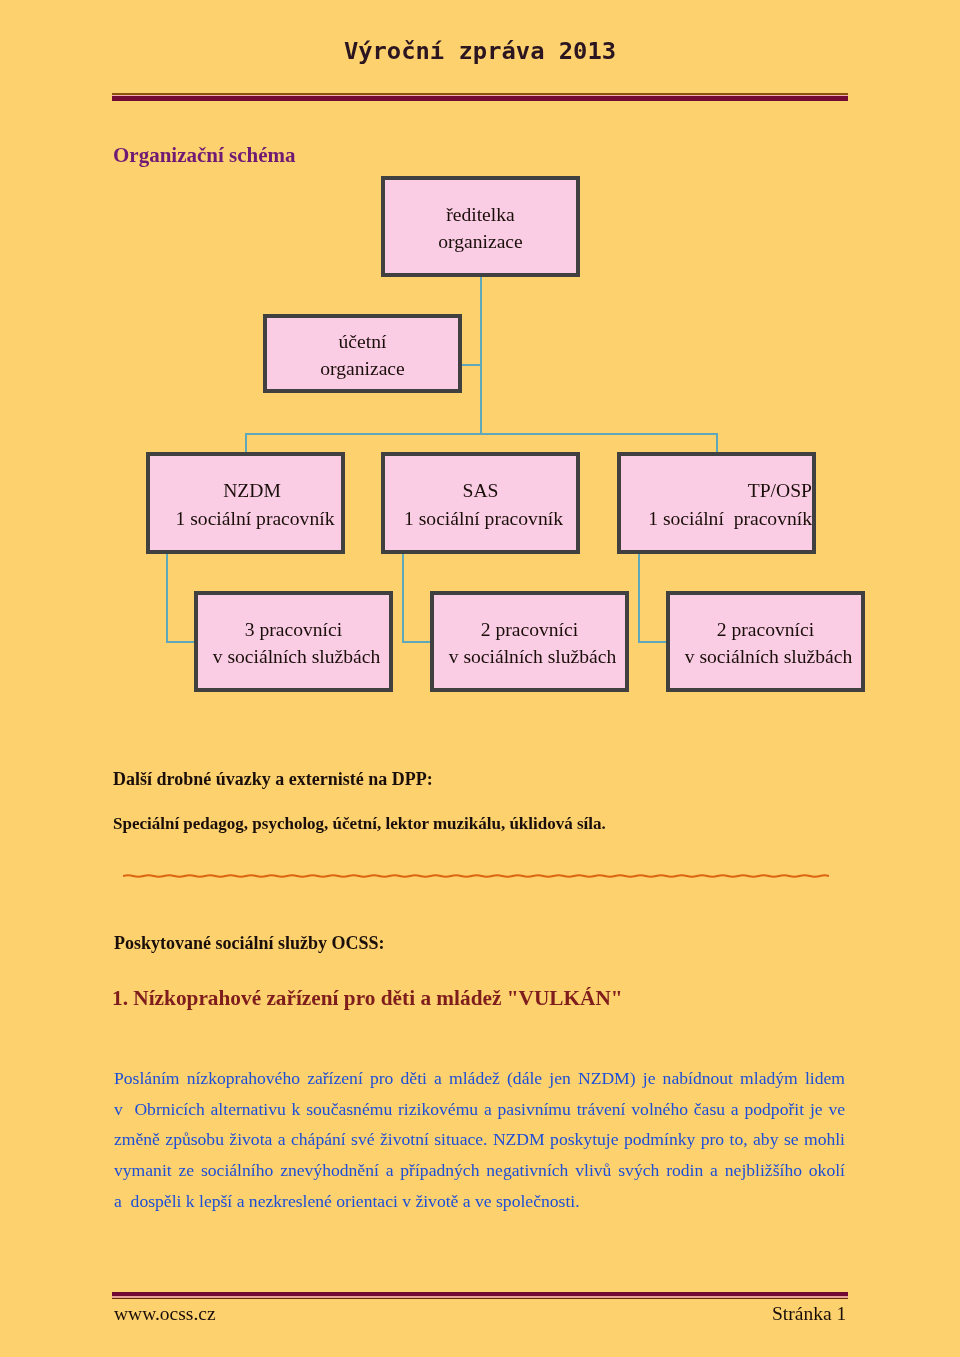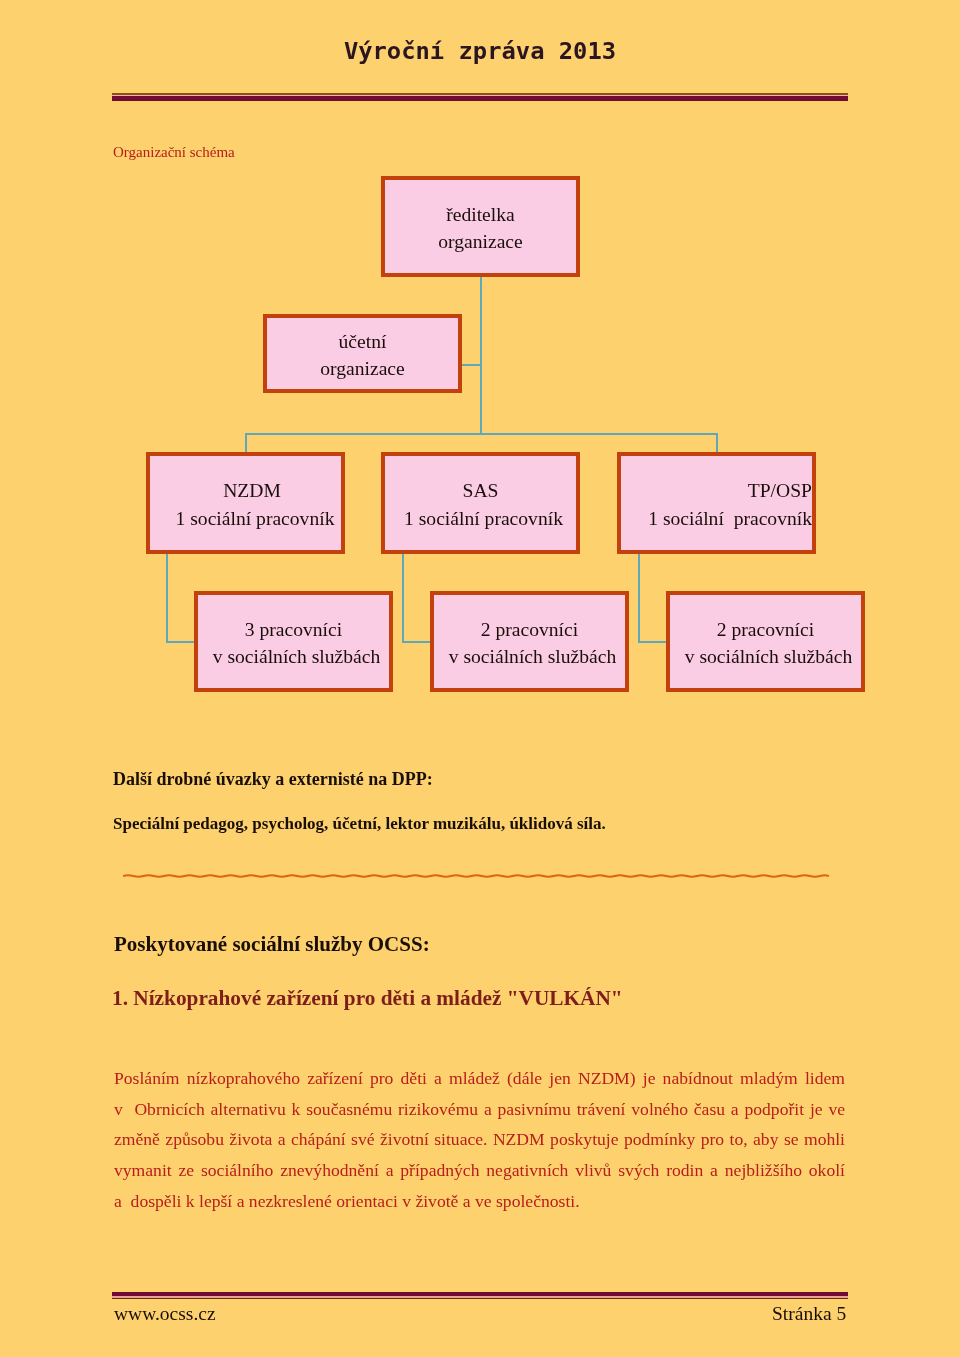--- a/index.html
+++ b/index.html
@@ -14,40 +14,40 @@
   .rule span{position:absolute;left:0;width:100%;display:block;}
   #header-rule{top:93px;height:8px;}
   #header-rule .r1{top:0;height:1.5px;background:#8e5210;}
   #header-rule .r2{top:1.5px;height:1.5px;background:#f4afb2;}
   #header-rule .r3{top:3px;height:4.5px;background:#720a34;}
   #footer-rule{top:1292px;height:8px;}
   #footer-rule .r1{top:0;height:4.4px;background:#720a34;}
   #footer-rule .r2{top:4.4px;height:1.4px;background:#e8a197;}
   #footer-rule .r3{top:5.8px;height:1.3px;background:#6d2c06;}
 
-  #section-heading{position:absolute;left:113px;top:145px;line-height:1;font-size:15px;font-weight:normal;
-                   color:#b91c1c;}
+  #section-heading{position:absolute;left:113px;top:145px;line-height:1;font-size:21px;font-weight:bold;
+                   color:#701a75;}
 
   
-  .obox{position:absolute;background:#facde4;border:4px solid #c2410c;box-sizing:border-box;
+  .obox{position:absolute;background:#facde4;border:4px solid #404040;box-sizing:border-box;
         display:flex;flex-direction:column;align-items:center;justify-content:center;
         font-size:19.6px;color:#1a0e0a;line-height:27.2px;padding-top:3px;}
   .obox div{white-space:pre;}
   .obox.shift2 div+div{position:relative;left:3px;}
   .conn{position:absolute;background:#5fa8bc;}
 
   
   .para{position:absolute;color:#1a0e0a;font-weight:bold;}
   #note-line1{left:113px;top:770px;font-size:18px;line-height:1;}
   #note-line2{left:113px;top:815px;font-size:17px;font-weight:bold;line-height:1;}
   #wavy{position:absolute;left:123px;top:866px;width:706px;height:20px;}
-  #services-heading{position:absolute;left:114px;top:934px;font-size:21px;font-weight:bold;color:#1a0e0a;line-height:1;}
+  #services-heading{position:absolute;left:114px;top:934px;font-size:18px;font-weight:bold;color:#1a0e0a;line-height:1;}
   #service-1{position:absolute;left:112px;top:988px;font-size:21.3px;font-weight:bold;color:#7f1d1d;line-height:1;}
   #body-text{position:absolute;left:114px;top:1063px;width:731px;font-size:17.6px;line-height:30.7px;
-             color:#b91c1c;}
+             color:#1d4ed8;}
   #body-text .jline{text-align:justify;text-align-last:justify;white-space:pre-wrap;}
   #body-text .jline.last{text-align-last:left;}
   #footer-left{position:absolute;left:114px;top:1304px;font-size:19.5px;line-height:1;color:#1a0e0a;}
   #footer-right{position:absolute;left:772px;top:1304px;font-size:19.5px;line-height:1;color:#1a0e0a;}
 </style>
 </head>
 <body>
 
 <div class="page">
 
@@ -133,15 +133,15 @@
     <div class="jline last">a  dospěli k lepší a nezkreslené orientaci v životě a ve společnosti.</div>
   </div>
 
   <div class="rule" id="footer-rule">
     <span class="r1"></span>
     <span class="r2"></span>
     <span class="r3"></span>
   </div>
 
   <div id="footer-left">www.ocss.cz</div>
-  <div id="footer-right">Stránka 5</div>
+  <div id="footer-right">Stránka 1</div>
 
 </div>
 
 </body></html>

